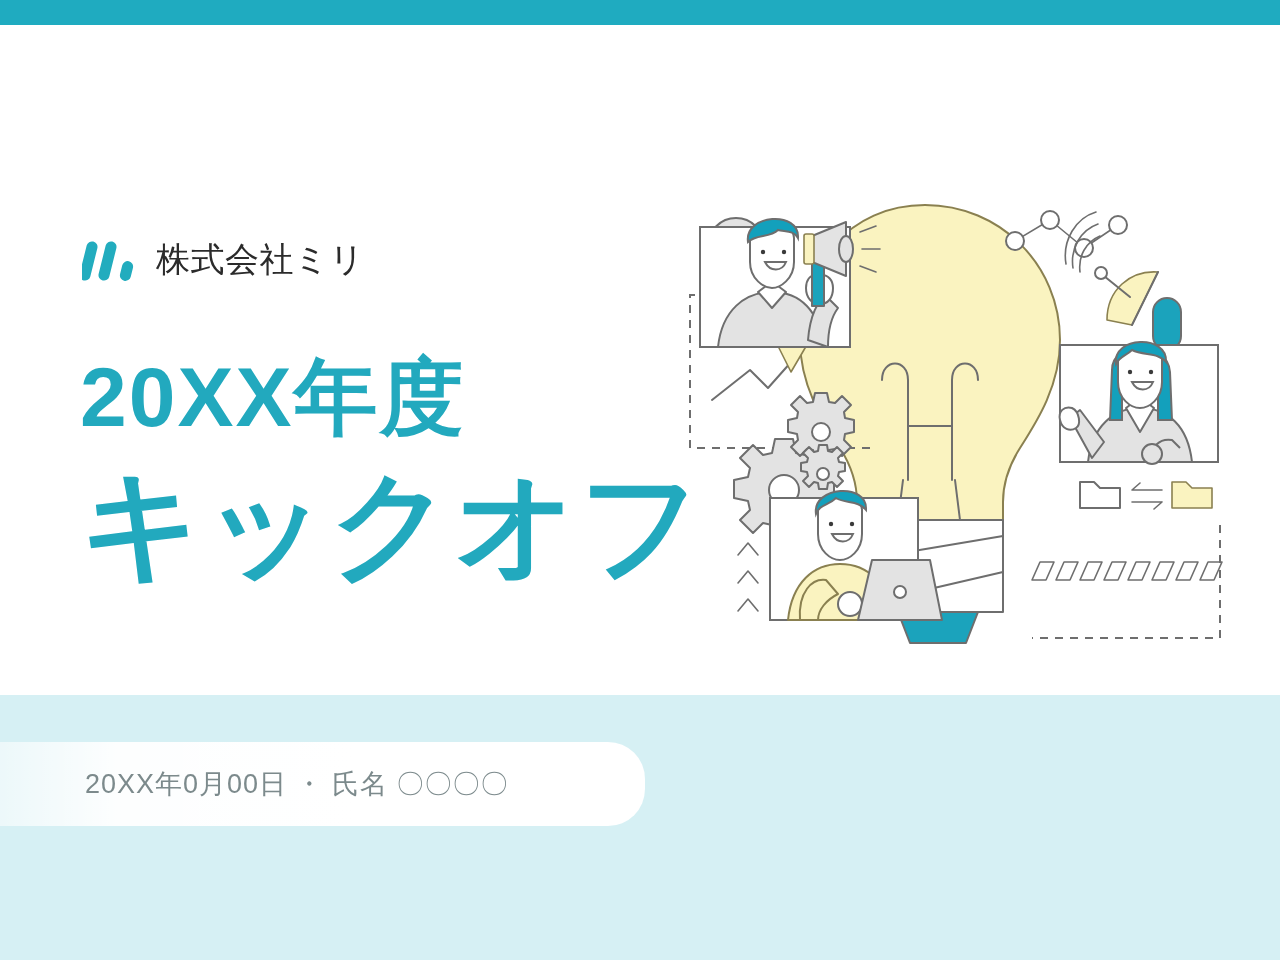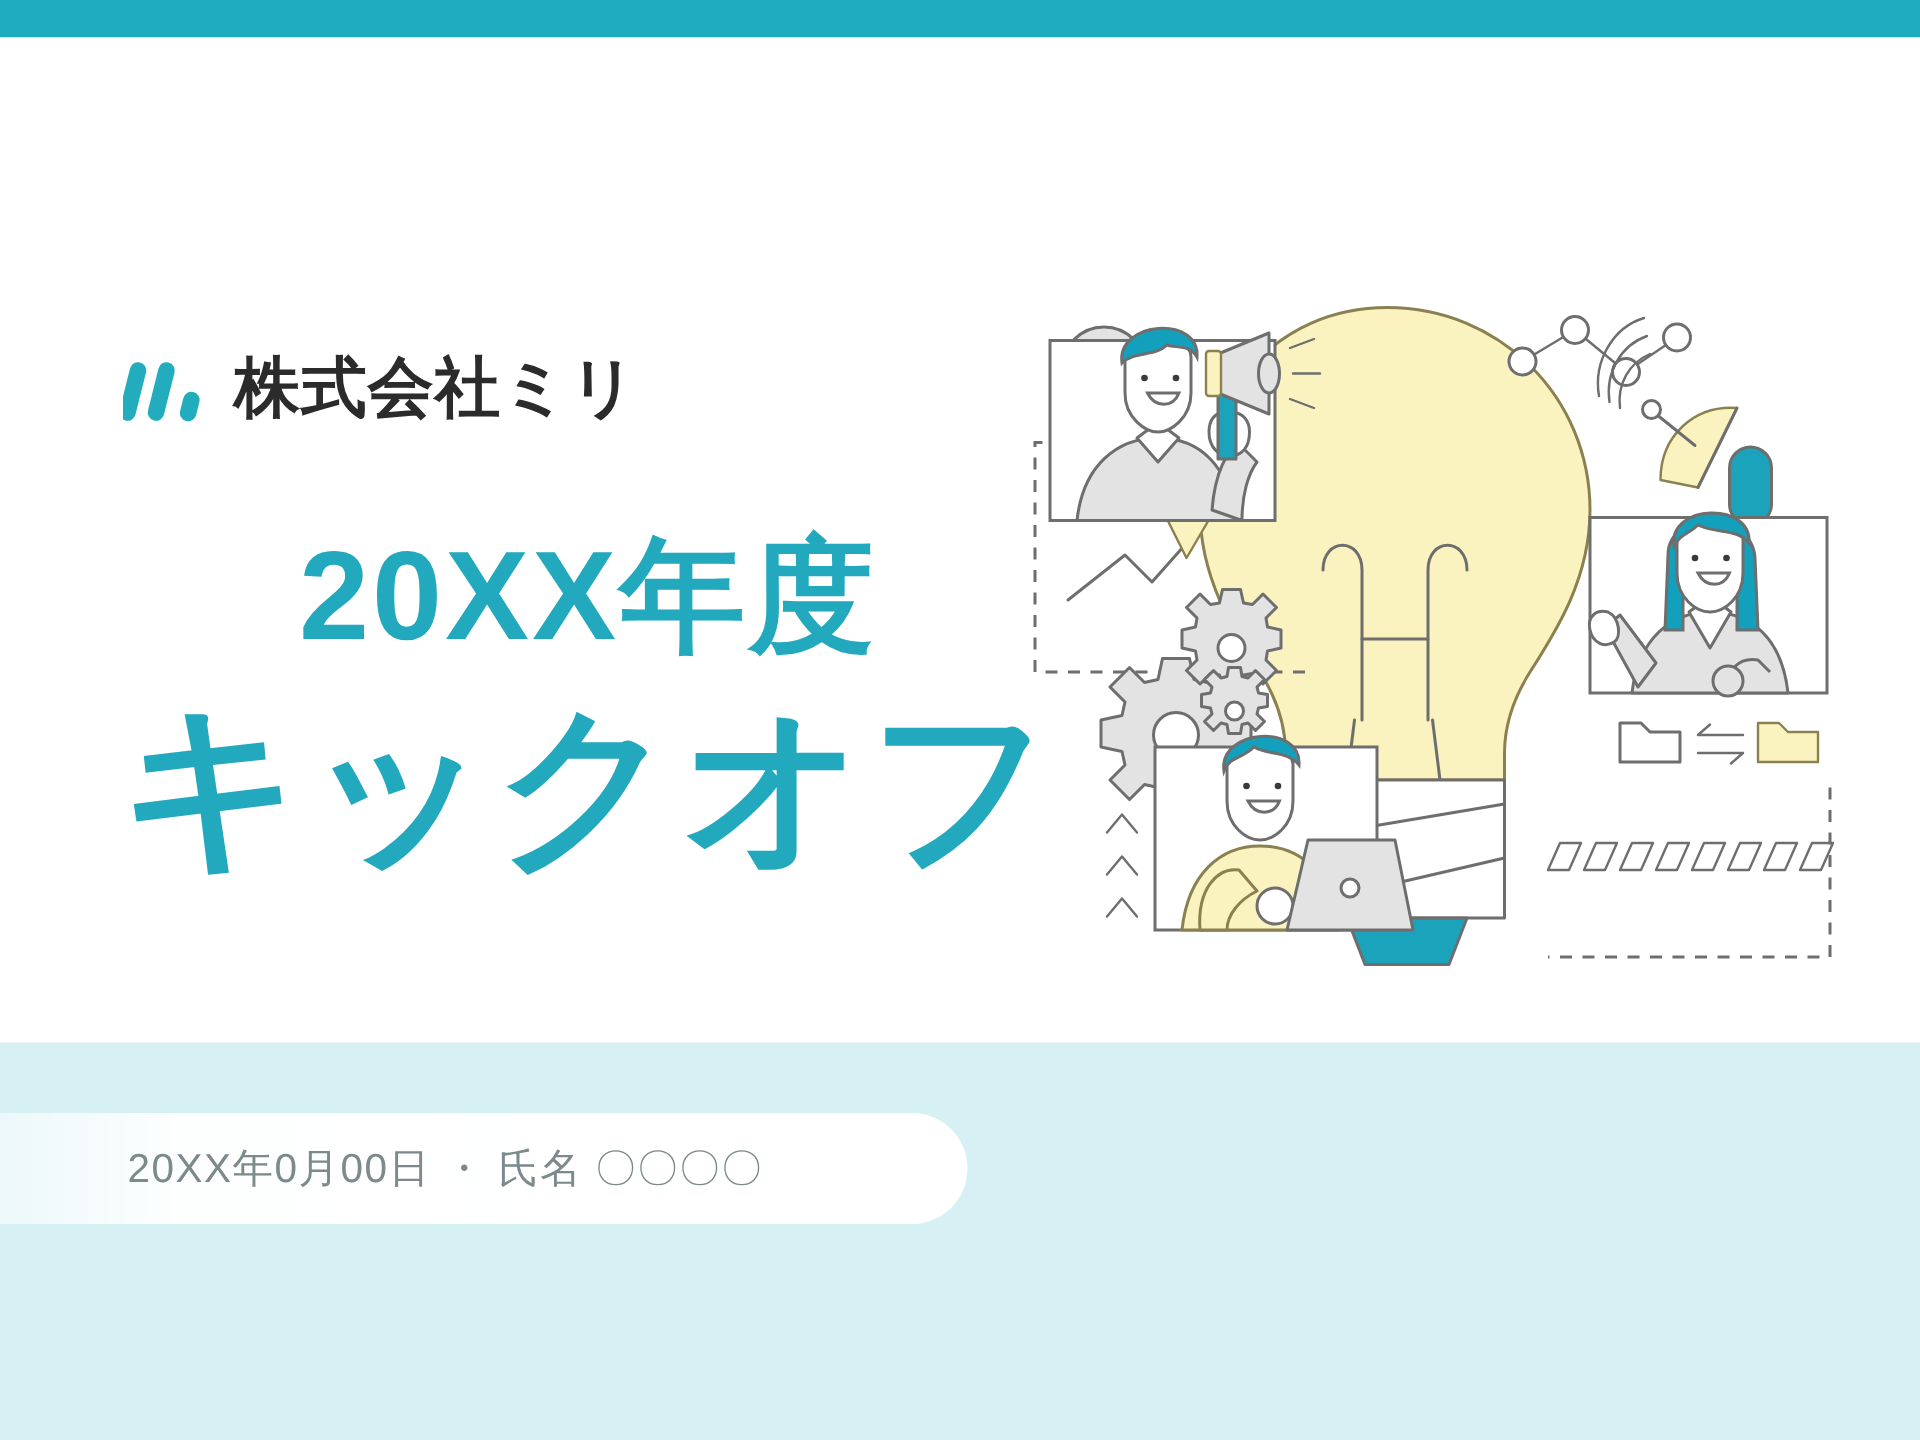--- a/index.html
+++ b/index.html
@@ -30,39 +30,39 @@
     background:#D6F0F4;
   }
 
   
   .brand {
     position:absolute; left:82px; top:236px;
     display:flex; align-items:center; gap:18px;
   }
   .brand-mark { width:56px; height:46px; display:block; flex:0 0 auto; }
   .brand-name {
-    font-size:44px; font-weight:bold; color:#2B2B2B;
+    font-size:34px; font-weight:normal; color:#2B2B2B;
     letter-spacing:0.5px; white-space:nowrap; line-height:1;
   }
 
   
   .headline { position:absolute; left:80px; top:352px; }
   .headline-line1 {
     font-size:84px; font-weight:bold; color:#22A9BE;
-    line-height:1.08; letter-spacing:2px; white-space:nowrap;text-align:center;
+    line-height:1.08; letter-spacing:2px; white-space:nowrap;
   }
   .headline-line2 {
     font-size:120px; font-weight:bold; color:#22A9BE;
     line-height:1.05; letter-spacing:2px; white-space:nowrap;
     margin-top:18px;
   }
 
   
   .footer-pill {
-    position:absolute; left:0; top:742px; width:645px; height:74px;
+    position:absolute; left:0; top:742px; width:645px; height:84px;
     background:linear-gradient(to right, rgba(255,255,255,0.55) 0%, rgba(255,255,255,0.95) 18%, #ffffff 55%, #ffffff 100%);
     border-top-right-radius:37px; border-bottom-right-radius:37px;
     display:flex; align-items:center;
   }
   .footer-text {
     margin-left:85px;
     font-size:27px; color:#7C8A8C; letter-spacing:1px; white-space:nowrap;
   }
 
   

